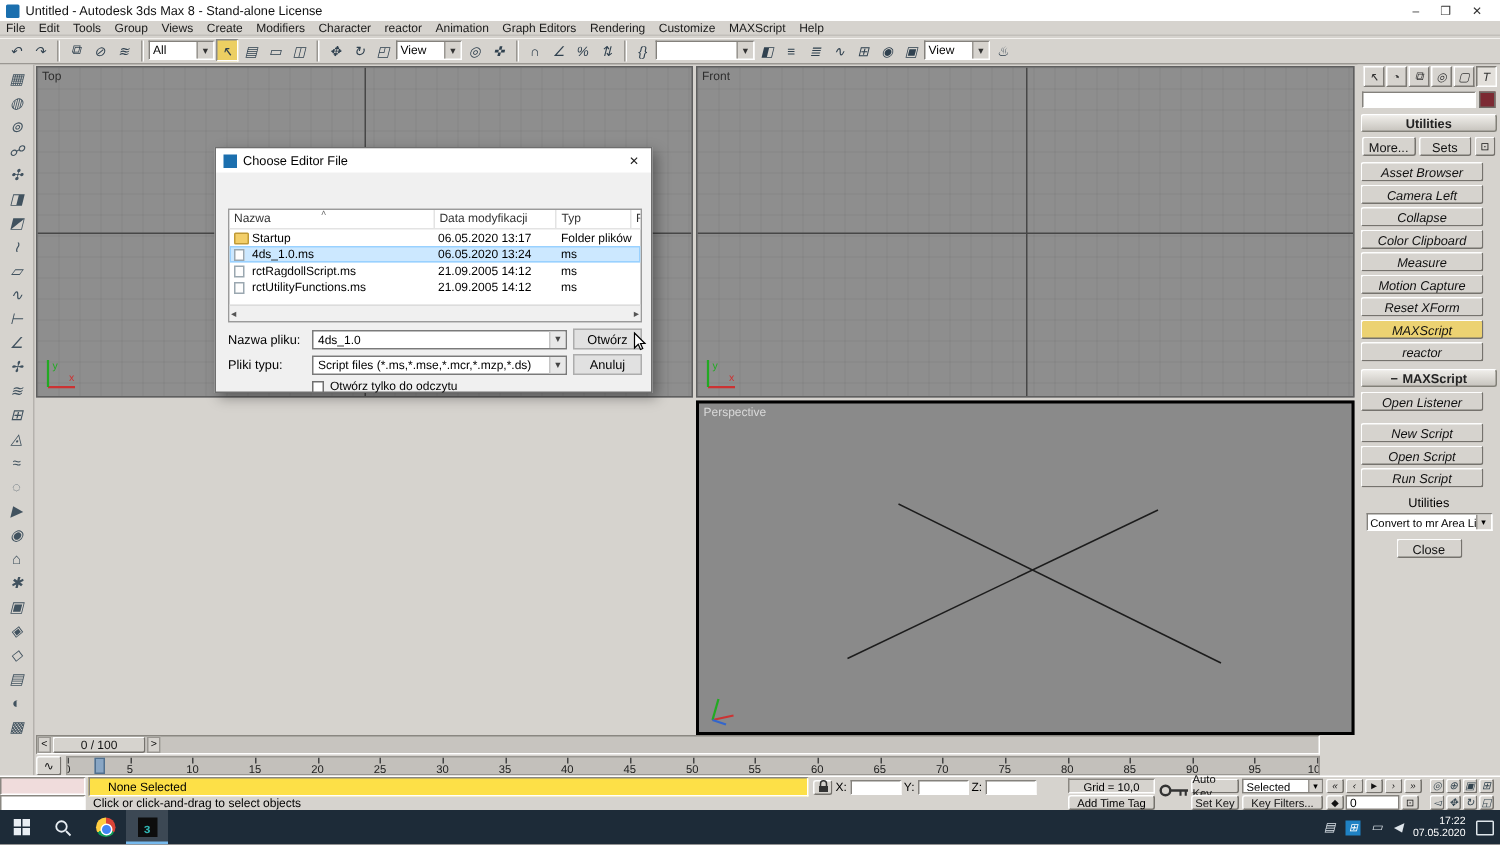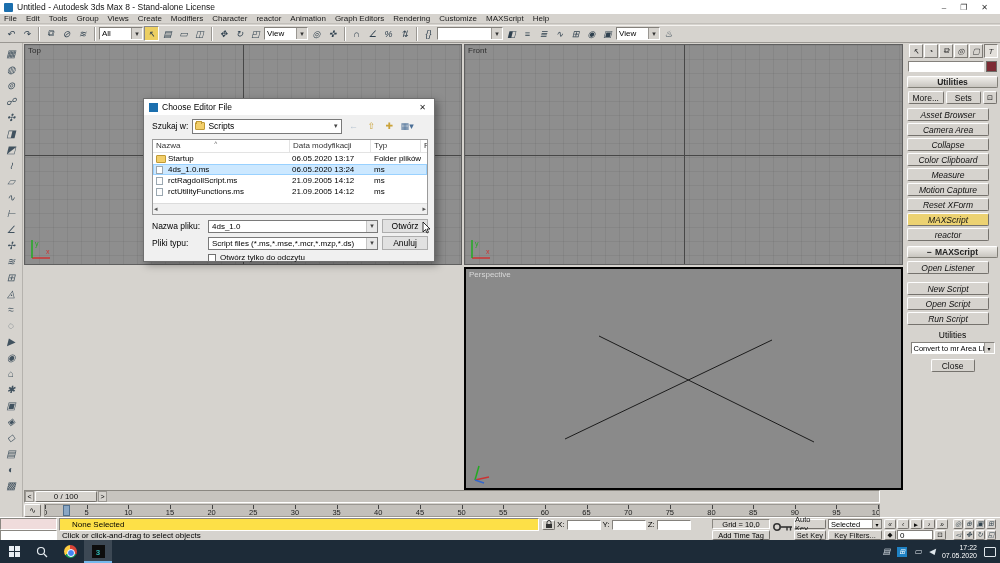--- a/index.html
+++ b/index.html
@@ -463,21 +463,21 @@
       <span class="btn3">More...</span>
       <span class="btn3">Sets</span>
       <span class="btn3 mini">⊡</span>
     </div>
     <div class="cp-btn-col">
 
     <span class="btn3">
           <i>Asset Browser</i>
         </span>
         <span class="btn3">
-          <i>Camera Area</i>
+          <i>Camera Left</i>
         </span>
         <span class="btn3">
           <i>Collapse</i>
         </span>
         <span class="btn3">
           <i>Color Clipboard</i>
         </span>
         <span class="btn3">
           <i>Measure</i>
         </span>
@@ -702,31 +702,20 @@
       </span>
       <span class="notif"></span>
     </div>
   </div>
 
   <div class="dialog">
     <div class="dlg-title">
       <span class="dlg-ico"></span>
       <span class="dlg-title-text">Choose Editor File</span>
       <span class="dlg-close">✕</span>
-    </div>
-    <div class="dlg-toolbar">
-      <span class="dlg-lbl">Szukaj w:</span>
-      <span class="dlg-combo">
-        <span class="icon-folder"></span>
-        <span>Scripts</span>
-      </span>
-      <span class="dlg-nav back">←</span>
-      <span class="dlg-nav">⇧</span>
-      <span class="dlg-nav">✚</span>
-      <span class="dlg-nav views">▦▾</span>
     </div>
     <div class="dlg-list">
       <div class="dlg-cols">
 
       <span class="dlg-col">Nazwa</span>
           <span class="dlg-col">Data modyfikacji</span>
           <span class="dlg-col">Typ</span>
           <span class="dlg-col">R</span>
         </div>
       <div class="dlg-rows">

